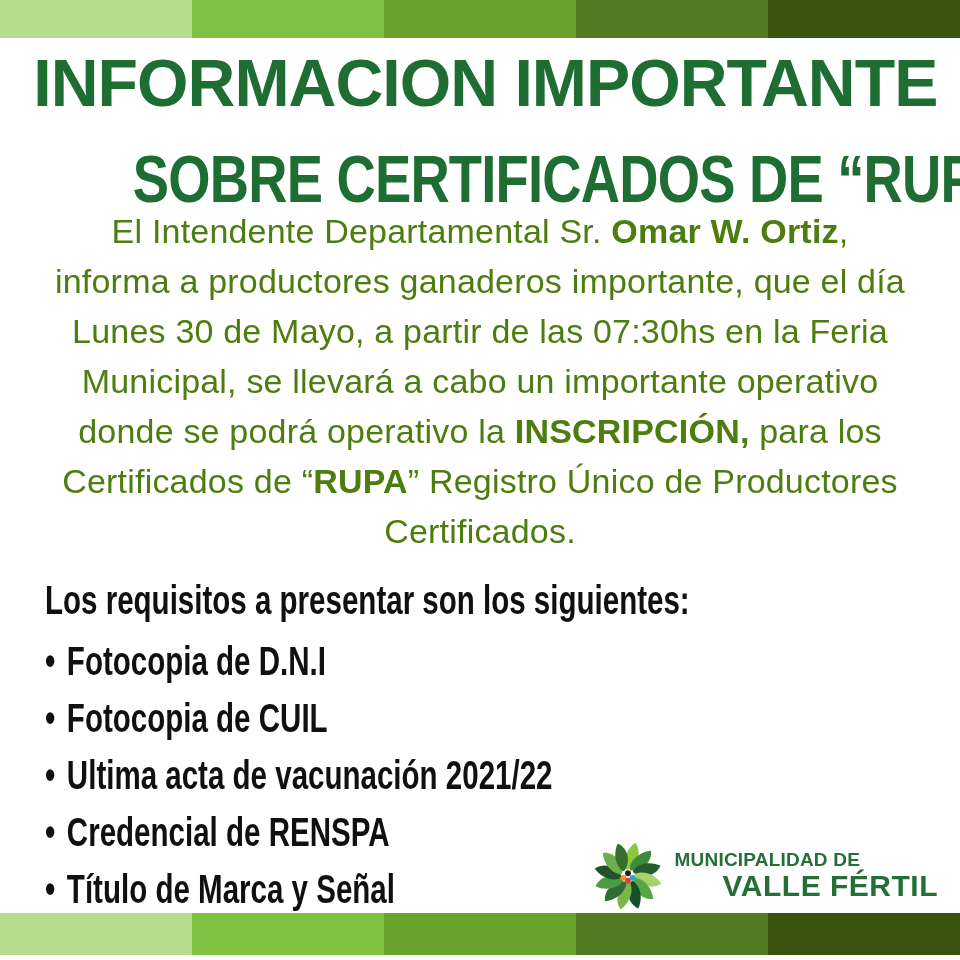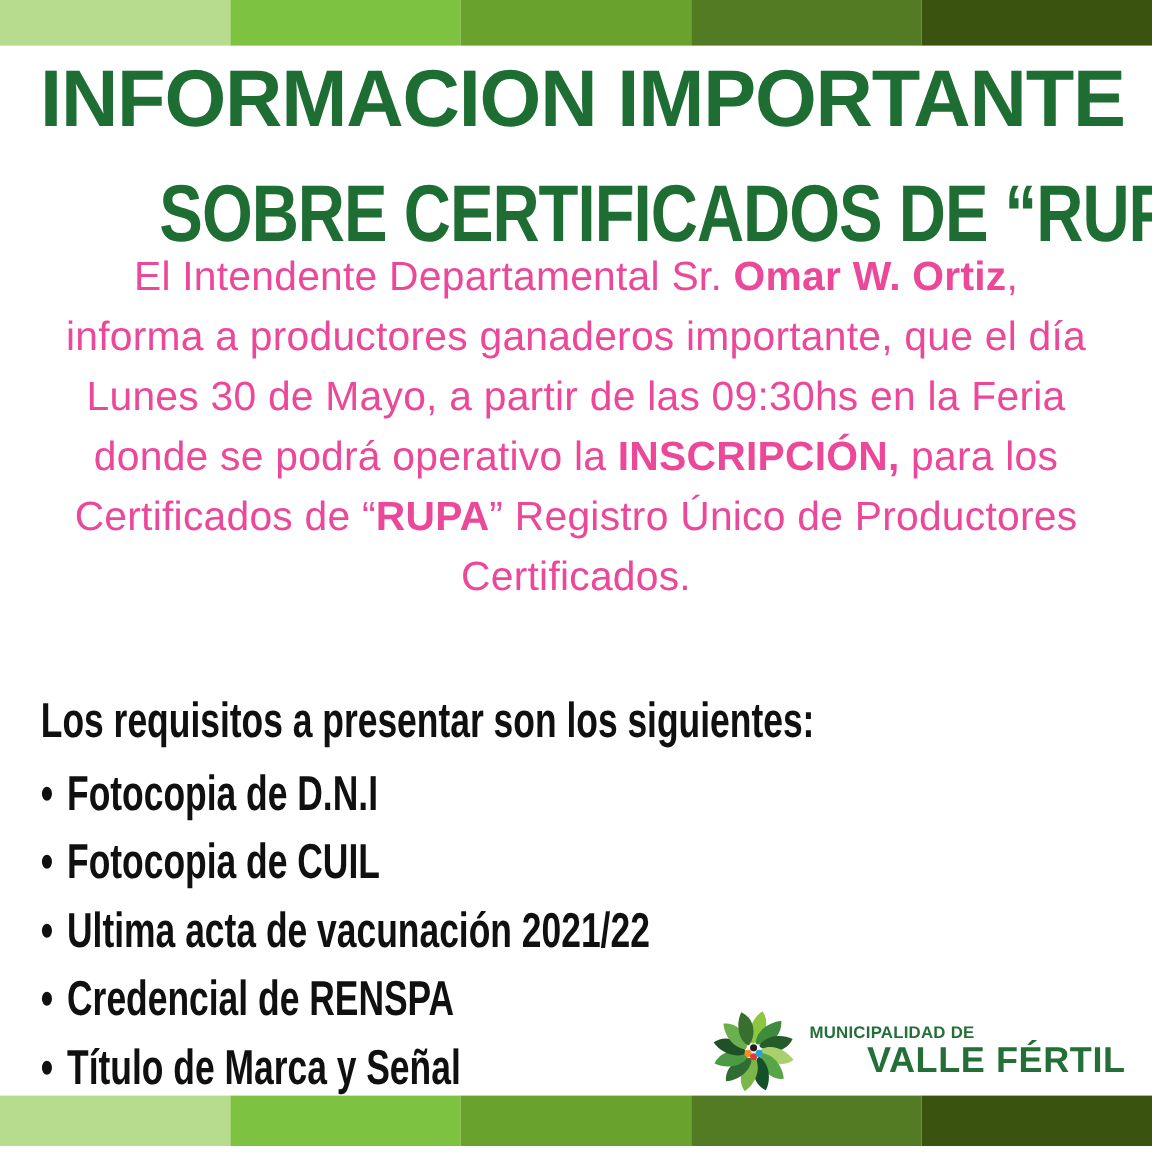--- a/index.html
+++ b/index.html
@@ -29,32 +29,32 @@
     letter-spacing: -1px;
     transform-origin: center;
   }
 
   
   .announcement { position: absolute; top: 206px; left: 0; right: 0; padding: 0 24px; text-align: center; }
   .ann-line { font-size: 34px; line-height: 50px; letter-spacing: 0.2px; white-space: nowrap; }
   .ann-line .b { font-weight: bold; }
 
   
-  .requirements { position: absolute; left: 34px; top: 577px; }
+  .requirements { position: absolute; left: 45px; top: 577px; }
   .condense { transform: scaleX(0.72); transform-origin: 0 0; white-space: nowrap; }
   .req-heading { margin: 0 0 10px 0; font-size: 41px; line-height: 46px; font-weight: bold; }
   .req-list { margin: 0; padding: 0; list-style: none; }
   .req-item { font-size: 41px; line-height: 57px; font-weight: bold; white-space: nowrap; }
   .req-item .bullet { display: inline-block; margin-right: 16px; }
 
   
   .logo { position: absolute; right: 22px; bottom: 42px; display: flex; align-items: center; gap: 10px; }
   .logo svg { display: block; }
   .logo-text { line-height: 1.05; }
-  .logo-l1 { font-size: 14px; font-weight: bold; letter-spacing: 0.2px; }
+  .logo-l1 { font-size: 19px; font-weight: bold; letter-spacing: 0.2px; }
   .logo-l2 { font-size: 30px; font-weight: bold; letter-spacing: 0.5px; margin-left: 48px; }
 </style>
 </head>
 <body>
 
 <div class="canvas">
 
   <div class="stripes top">
       <div class="stripe" style="background: rgb(183, 220, 142);"></div>
       <div class="stripe" style="background: rgb(125, 194, 65);"></div>
@@ -65,24 +65,25 @@
 
   <header class="title" style="color: rgb(30, 110, 52);">
     <div class="title-line">
       <span class="fit" style="transform: scaleX(0.988299);">INFORMACION IMPORTANTE</span>
     </div>
     <div class="title-line">
       <span class="fit" style="transform: scaleX(0.811809);">SOBRE CERTIFICADOS DE “RUPA”</span>
     </div>
   </header>
 
-  <section class="announcement" id="announcement" style="color: #ec4899;">
+  <section class="announcement" id="announcement" style="color: #4d7c0f;">
       <div class="ann-line"><span>El Intendente Departamental Sr. </span><span class="b">Omar W. Ortiz</span><span>,</span></div>
       <div class="ann-line"><span>informa a productores ganaderos importante, que el día</span></div>
-      <div class="ann-line"><span>Lunes 30 de Mayo, a partir de las 09:30hs en la Feria</span></div>
+      <div class="ann-line"><span>Lunes 30 de Mayo, a partir de las 07:30hs en la Feria</span></div>
+      <div class="ann-line"><span>Municipal, se llevará a cabo un importante operativo</span></div>
       <div class="ann-line"><span>donde se podrá operativo la </span><span class="b">INSCRIPCIÓN,</span><span> para los</span></div>
       <div class="ann-line"><span>Certificados de “</span><span class="b">RUPA</span><span>” Registro Único de Productores</span></div>
       <div class="ann-line"><span>Certificados.</span></div>
     </section>
 
   <section class="requirements" style="color: rgb(16, 16, 16);">
     <div class="condense">
       <h2 class="req-heading">Los requisitos a presentar son los siguientes:</h2>
       <ul class="req-list" id="req-list">
           <li class="req-item"><span class="bullet">•</span><span>Fotocopia de D.N.I</span></li>

